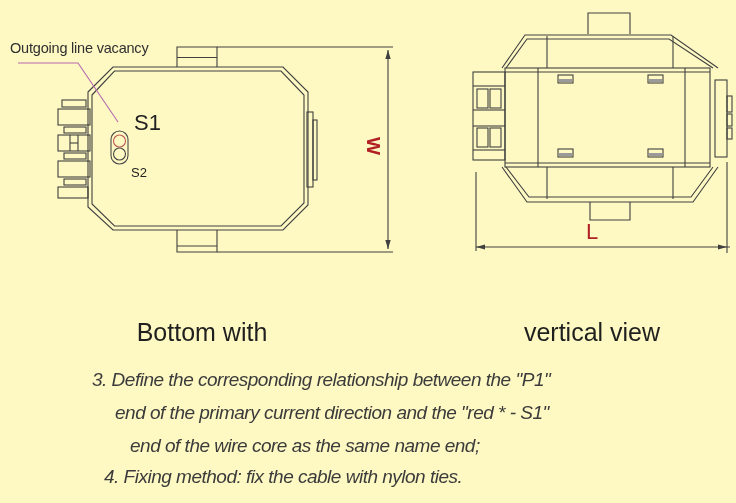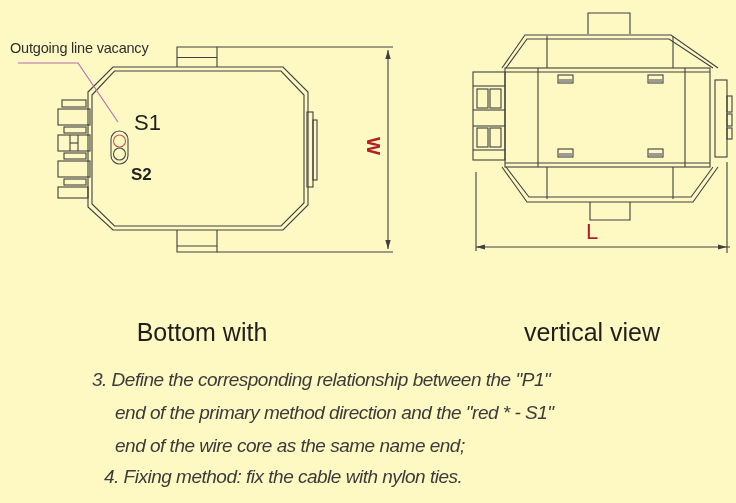--- a/index.html
+++ b/index.html
@@ -4,34 +4,34 @@
 <style>
   html,body{margin:0;padding:0;background:#ffffff;}
   .canvas{
     position:relative;width:736px;height:503px;background:#fef9c3;overflow:hidden;
     font-family:"Liberation Sans", sans-serif;color:#3b3b3b;padding-left:12px;
   }
   .canvas svg{position:absolute;left:0;top:0;}
   .label{position:absolute;white-space:nowrap;}
   .callout-label{left:10px;top:40px;font-size:14.5px;color:#2f2f2f;letter-spacing:-0.2px;}
   .s1-label{left:134px;top:110px;font-size:22px;color:#222;}
-  .s2-label{left:131px;top:165px;font-size:17px;color:#222;font-weight:bold;}
+  .s2-label{left:131px;top:165px;font-size:13px;color:#222;}
   .w-label{
     left:360px;top:133px;width:26px;height:26px;
     font-size:19px;font-weight:600;color:#b02025;
     transform:rotate(90deg);text-align:center;line-height:26px;
   }
   .l-label{left:586px;top:219px;font-size:22px;color:#b02025;}
   .view-title{position:absolute;top:318px;font-size:25px;color:#1f1f1f;text-align:center;width:260px;}
   .bottom-view-title{left:72px;}
   .vertical-view-title{left:462px;}
   .note-line{position:absolute;font-size:19px;letter-spacing:-0.5px;color:#3b3b3b;white-space:nowrap;font-style:italic;}
   .note-l1{left:92px;top:369px;}
   .note-l2{left:115px;top:402px;}
-  .note-l3{left:115px;top:435px;}
+  .note-l3{left:130px;top:435px;}
   .note-l4{left:104px;top:466px;}
 </style>
 </head>
 <body>
 
 <div class="canvas">
 
   <svg width="736" height="312" viewBox="0 0 736 312">
 
     <g stroke="#404040" stroke-width="1.1" fill="none">
@@ -148,18 +148,18 @@
   <div class="label s1-label">S1</div>
   <div class="label s2-label">S2</div>
   <div class="label w-label">W</div>
   <div class="label l-label">L</div>
 
   <div class="view-title bottom-view-title">Bottom with</div>
   <div class="view-title vertical-view-title">vertical view</div>
 
   <div>
     <div class="note-line note-l1">3. Define the corresponding relationship between the "P1"</div>
-    <div class="note-line note-l2">end of the primary method direction and the "red * - S1"</div>
+    <div class="note-line note-l2">end of the primary current direction and the "red * - S1"</div>
     <div class="note-line note-l3">end of the wire core as the same name end;</div>
     <div class="note-line note-l4">4. Fixing method: fix the cable with nylon ties.</div>
   </div>
 
 </div>
 
 </body></html>

